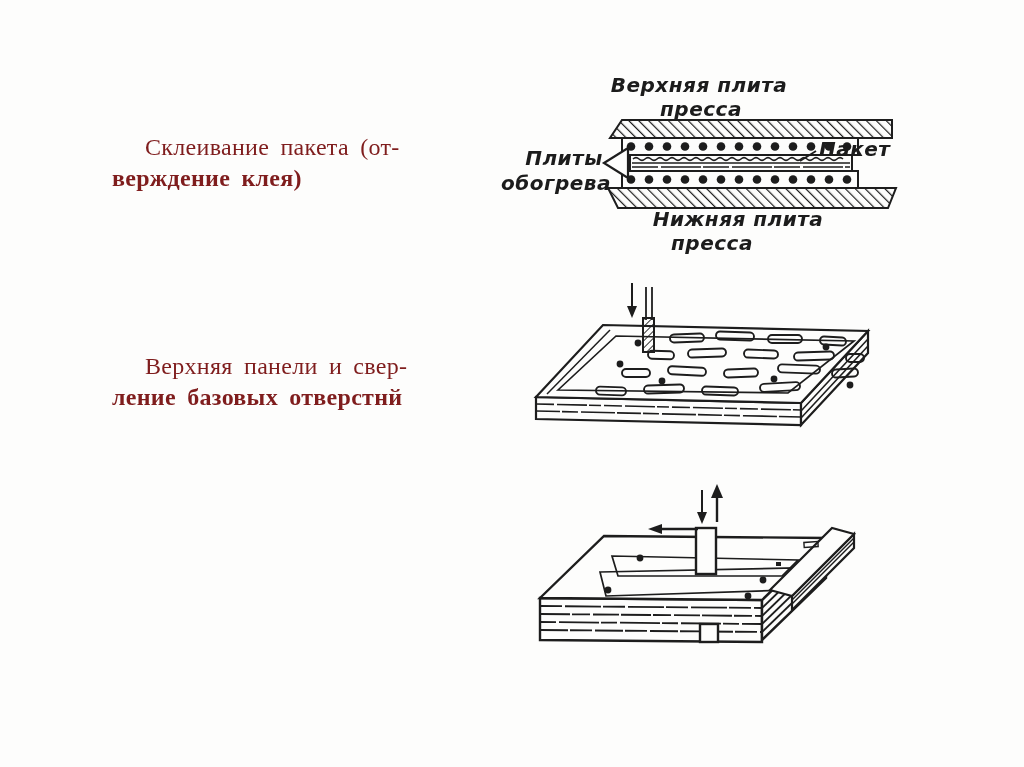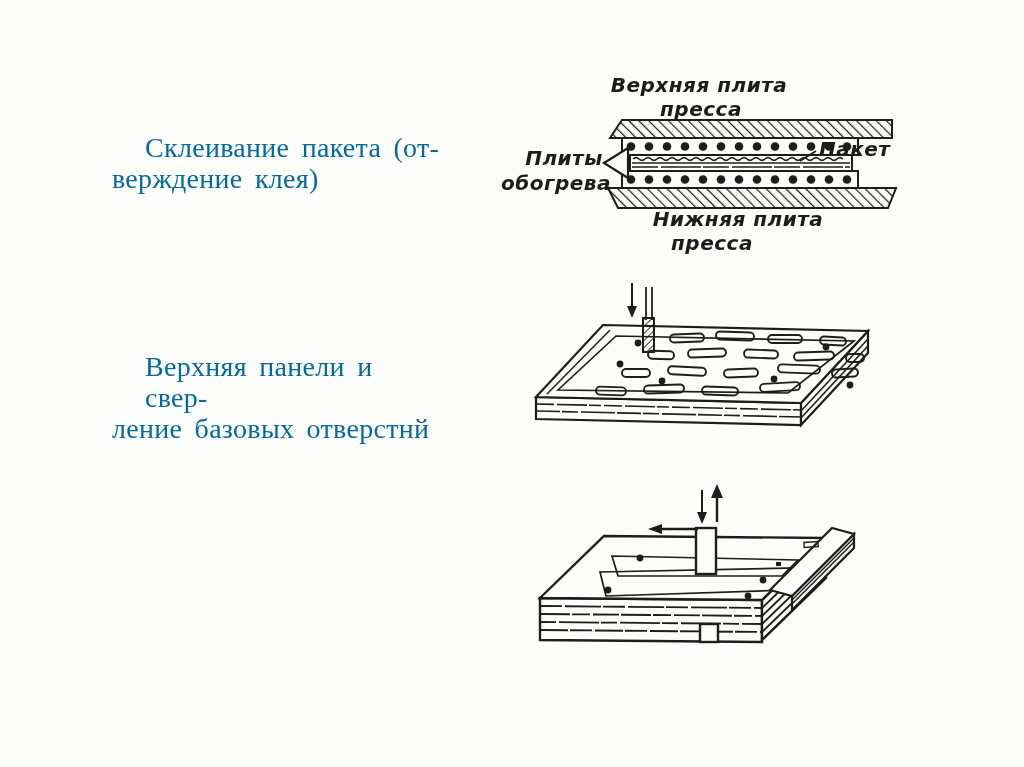--- a/index.html
+++ b/index.html
@@ -12,28 +12,28 @@
   .page {
     position: relative;
     width: 1024px; height: 767px;
     background: #fdfdfc;
     border-bottom: 2px solid #f4f4f4;
     color: #1d1d1d;
   }
   .caption {
     position: absolute;
     width: 330px;
-    font-size: 28px;
+    font-size: 24px;
     line-height: 31px;
     letter-spacing: 0.3px;
     word-spacing: 5px;
-    color: #0369a1;
+    color: #7f1d1d;
   }
   .caption .l1 { display: block; padding-left: 33px; }
-  .caption .l2 { display: block; }
+  .caption .l2 { display: block; font-weight: bold; }
   .diagram { position: absolute; }
   .dlabel {
     font-family: "DejaVu Sans", sans-serif;
     font-style: italic;
     font-weight: 700;
     font-size: 20px;
     letter-spacing: 0.5px;
     fill: #1c1c1c;
   }
   .ink   { stroke: #1d1d1d; fill: none; }

